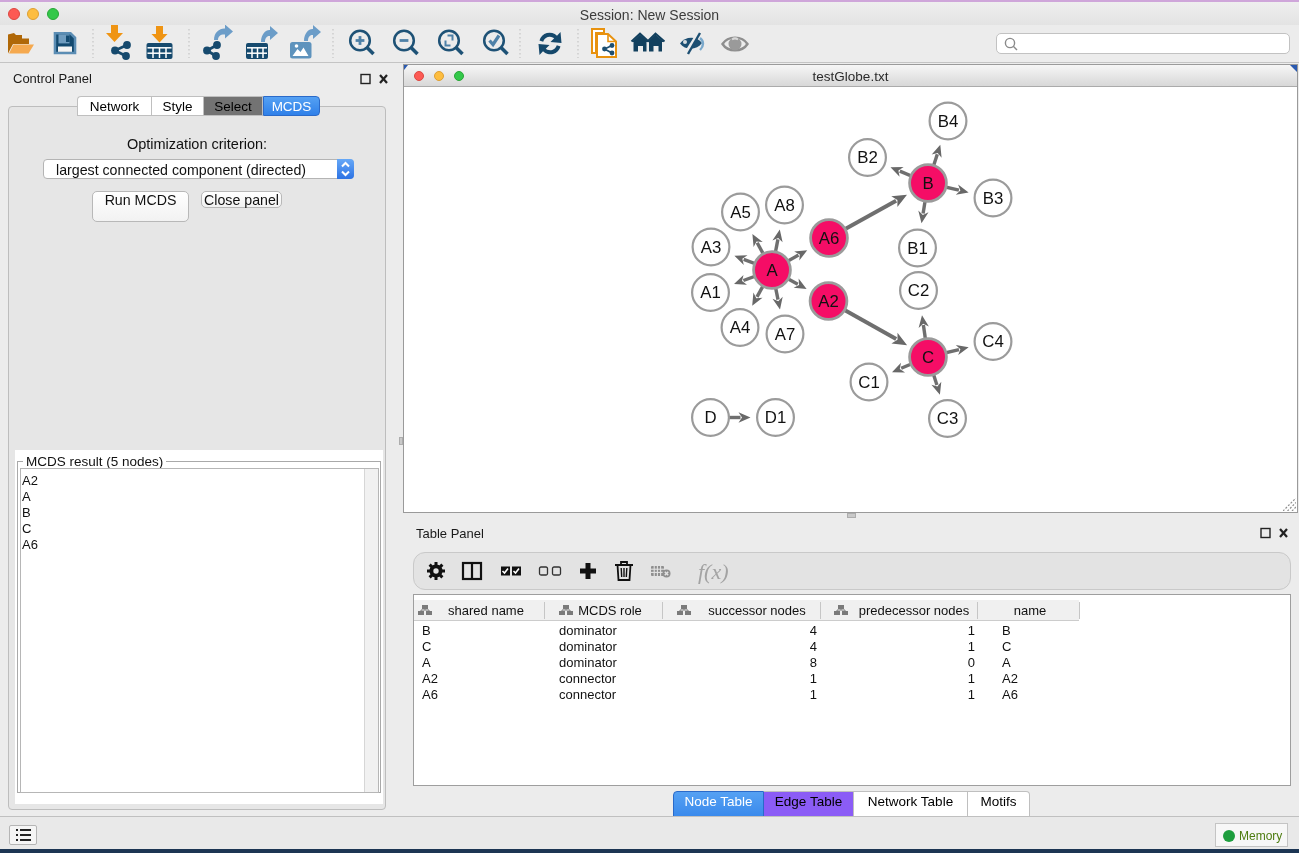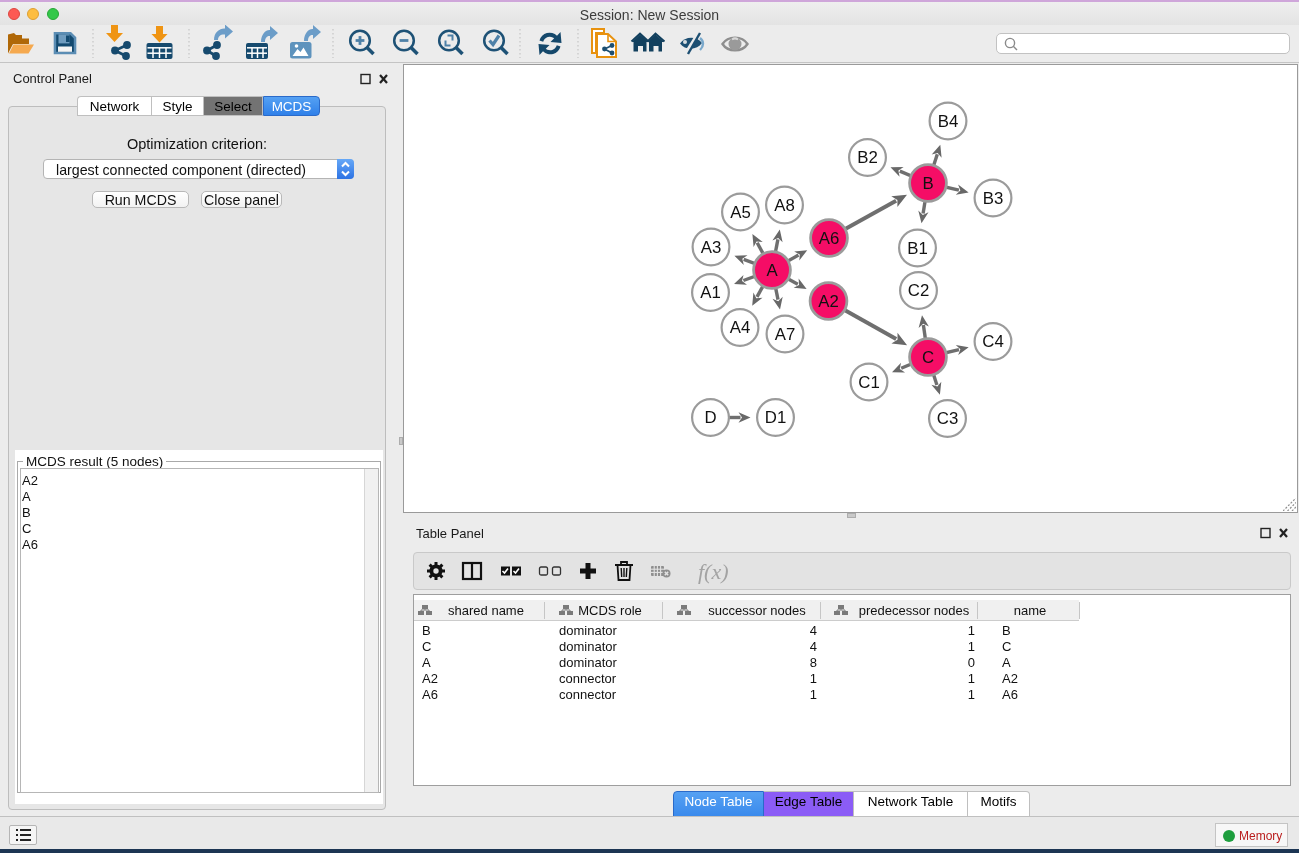--- a/index.html
+++ b/index.html
@@ -188,31 +188,43 @@
   <div class="abs" style="right:-1px;top:-1px;width:17px;height:20px;background:linear-gradient(#66a8f7,#2d73e4);border-radius:0 4px 4px 0;">
     <svg width="17" height="20" viewBox="0 0 17 20">
         <g stroke="#fff" stroke-width="2" fill="none">
           <path d="M5,7.5 L8.5,4 L12,7.5"></path>
           <path d="M5,12.5 L8.5,16 L12,12.5"></path>
         </g>
       </svg>
   </div>
 </div>
 
-<div class="abs" style="left:92px;top:191px;width:97px;height:17px;background:linear-gradient(#ffffff,#f2f2f2);border:1px solid #b8b8b8;border-radius:5px;text-align:center;font-size:14.2px;line-height:16px;color:#111;">Run MCDS</div>
+<div class="abs" style="left:92px;top:191px;width:97px;height:31px;background:linear-gradient(#ffffff,#f2f2f2);border:1px solid #b8b8b8;border-radius:5px;text-align:center;font-size:14.2px;line-height:16px;color:#111;">Run MCDS</div>
 <div class="abs" style="left:201px;top:191px;width:81px;height:17px;background:linear-gradient(#ffffff,#f2f2f2);border:1px solid #b8b8b8;border-radius:5px;text-align:center;font-size:14.2px;line-height:16px;color:#111;">Close panel</div>
 
 <div class="abs" style="left:15px;top:450px;width:368px;height:354px;background:#fff;"></div>
 <div class="abs" style="left:17px;top:461px;width:364px;height:332px;border:1px solid #a9a9a9;"></div>
 <div class="abs" style="left:23px;top:454px;background:#fff;padding:0 3px;font-size:13.5px;color:#111;">MCDS result (5 nodes)</div>
 <div class="abs" style="left:20px;top:468px;width:359px;height:325px;background:#fff;border:1px solid #b6b6b6;"></div>
 <div class="abs" style="left:364px;top:469px;width:14px;height:323px;background:#f1f1f1;border-left:1px solid #d6d6d6;"></div>
 <div class="abs" style="left:22px;top:473px;font-size:13px;line-height:16px;color:#111;">A2<br>A<br>B<br>C<br>A6</div>
 
 <div class="abs" style="left:403px;top:64px;width:895px;height:449px;background:#fff;border:1px solid #9a9a9a;">
+  <div class="abs" style="left:0;top:0;width:893px;height:22px;background:linear-gradient(#f6f6f6,#d8d8d8);border-bottom:1px solid #ababab;">
+    <div class="tl" style="left:10px;top:6px;width:10px;height:10px;background:#fc5a54;border:1px solid #dd4741;"></div>
+    <div class="tl" style="left:30px;top:6px;width:10px;height:10px;background:#fdbd3f;border:1px solid #de9f33;"></div>
+    <div class="tl" style="left:50px;top:6px;width:10px;height:10px;background:#34c84a;border:1px solid #28a737;"></div>
+    <div class="abs" style="left:0;width:893px;top:4px;text-align:center;font-size:13.5px;color:#2b2b2b;">testGlobe.txt</div>
+    <svg class="abs" style="right:0;top:0;" width="8" height="8" viewBox="0 0 8 8">
+        <path d="M8,0 L8,7 L1,0 Z" fill="#2a5ab0"></path>
+      </svg>
+    <svg class="abs" style="left:0;top:0;" width="4" height="5" viewBox="0 0 4 5">
+        <path d="M0,0 L4,0 L0,5 Z" fill="#2a5ab0"></path>
+      </svg>
+  </div>
 
   <svg class="abs" style="right:1px;bottom:1px;" width="13" height="13" viewBox="0 0 13 13">
       <g stroke="#8e8e8e" stroke-width="1.2" stroke-dasharray="2,1.6">
         <line x1="0" y1="13" x2="13" y2="0"></line>
         <line x1="4.5" y1="13" x2="13" y2="4.5"></line>
         <line x1="9" y1="13" x2="13" y2="9"></line>
       </g>
     </svg>
 </div>
 
@@ -309,21 +321,21 @@
 
 <div class="abs" style="left:416px;top:526px;font-size:13px;color:#1a1a1a;">Table Panel</div>
 <svg class="abs" style="left:1258px;top:526px;" width="32" height="14" viewBox="0 0 32 14">
 <rect x="3" y="2.5" width="9" height="9" fill="none" stroke="#222" stroke-width="1.4"></rect>
 <g stroke="#222" stroke-width="2.2">
       <line x1="22" y1="3" x2="29" y2="11"></line>
       <line x1="29" y1="3" x2="22" y2="11"></line>
     </g>
 </svg>
 
-<div class="abs" style="left:413px;top:552px;width:878px;height:38px;background:#e3e3e3;border:1px solid #c9c9c9;border-radius:4px;">
+<div class="abs" style="left:413px;top:552px;width:878px;height:38px;background:#e3e3e3;border:1px solid #c9c9c9;border-radius:12px;">
 <svg class="abs" style="left:0;top:0;" width="320" height="36" viewBox="0 0 320 36">
 
 <g transform="translate(22,18)" fill="#111">
 <circle r="6.5"></circle>
         <circle r="2.6" fill="#e3e3e3"></circle>
 <g stroke="#111" stroke-width="3">
           <line x1="0" y1="-9" x2="0" y2="9"></line>
           <line x1="-9" y1="0" x2="9" y2="0"></line>
           <line x1="-6.4" y1="-6.4" x2="6.4" y2="6.4"></line>
           <line x1="-6.4" y1="6.4" x2="6.4" y2="-6.4"></line>
@@ -474,16 +486,16 @@
           <rect x="0" y="5" width="2" height="2"></rect>
           <rect x="0" y="10" width="2" height="2"></rect>
           <rect x="4" y="0" width="11" height="2"></rect>
           <rect x="4" y="5" width="11" height="2"></rect>
           <rect x="4" y="10" width="11" height="2"></rect>
         </g>
     </svg>
   </div>
   <div class="abs" style="left:1215px;top:6px;width:73px;height:24px;background:#f7f7f7;border:1px solid #c4c4c4;">
     <div class="tl" style="left:7px;top:6px;width:12px;height:12px;background:#1e9e3e;"></div>
-    <div class="abs" style="left:23px;top:5px;font-size:12px;color:#b91c1c;">Memory</div>
+    <div class="abs" style="left:23px;top:5px;font-size:12px;color:#4d7c0f;">Memory</div>
   </div>
 </div>
 <div class="abs" style="left:0;top:849px;width:1299px;height:4px;background:#1c3553;"></div>
 
 </body></html>

